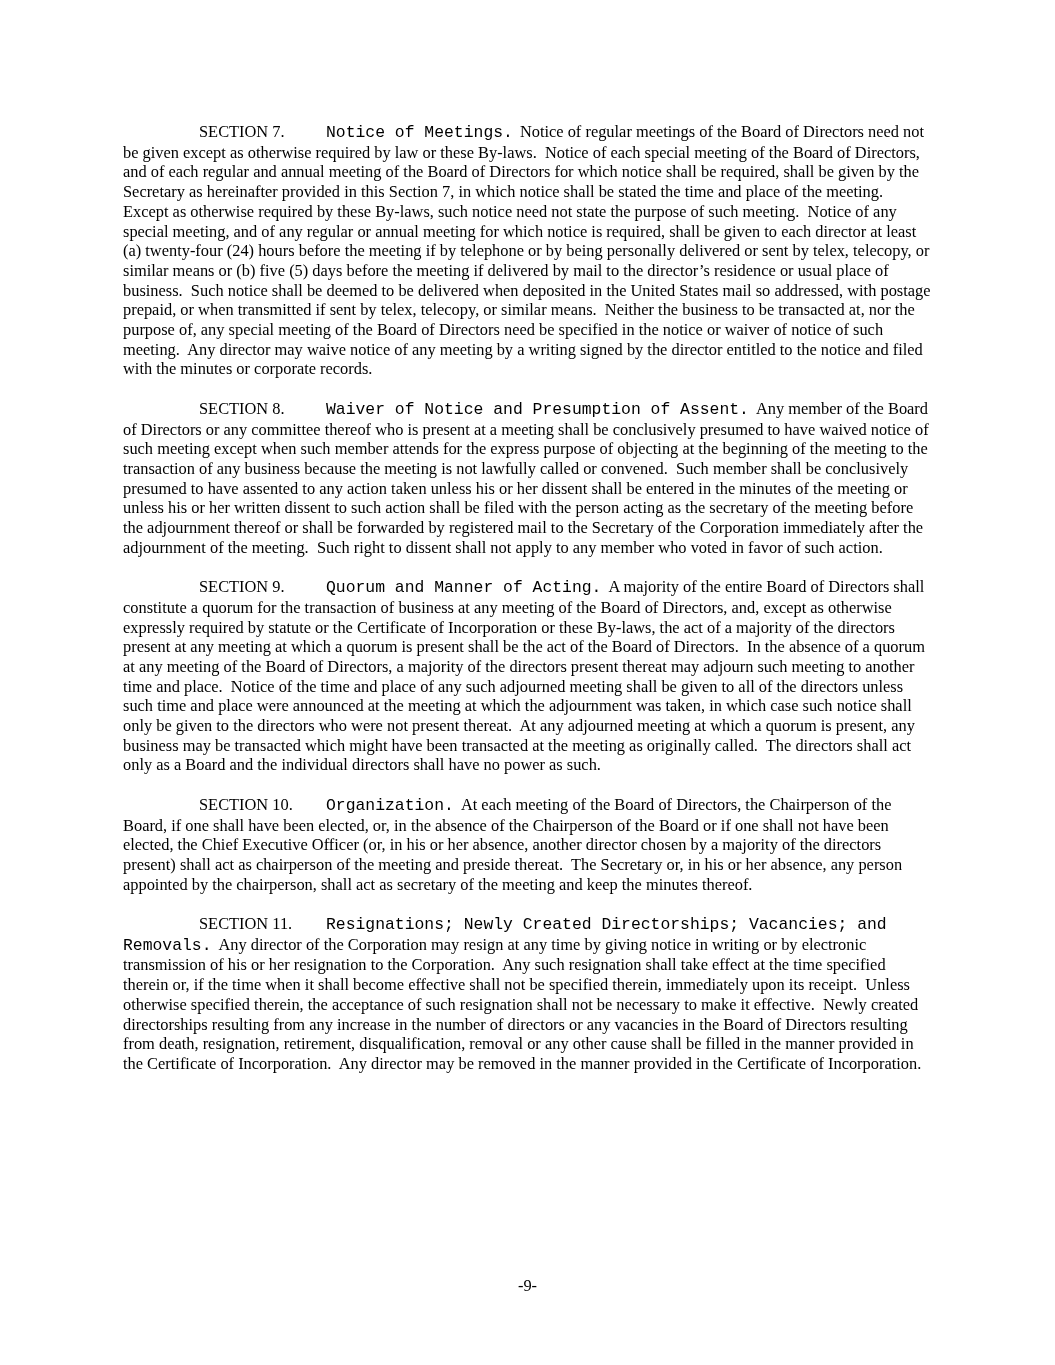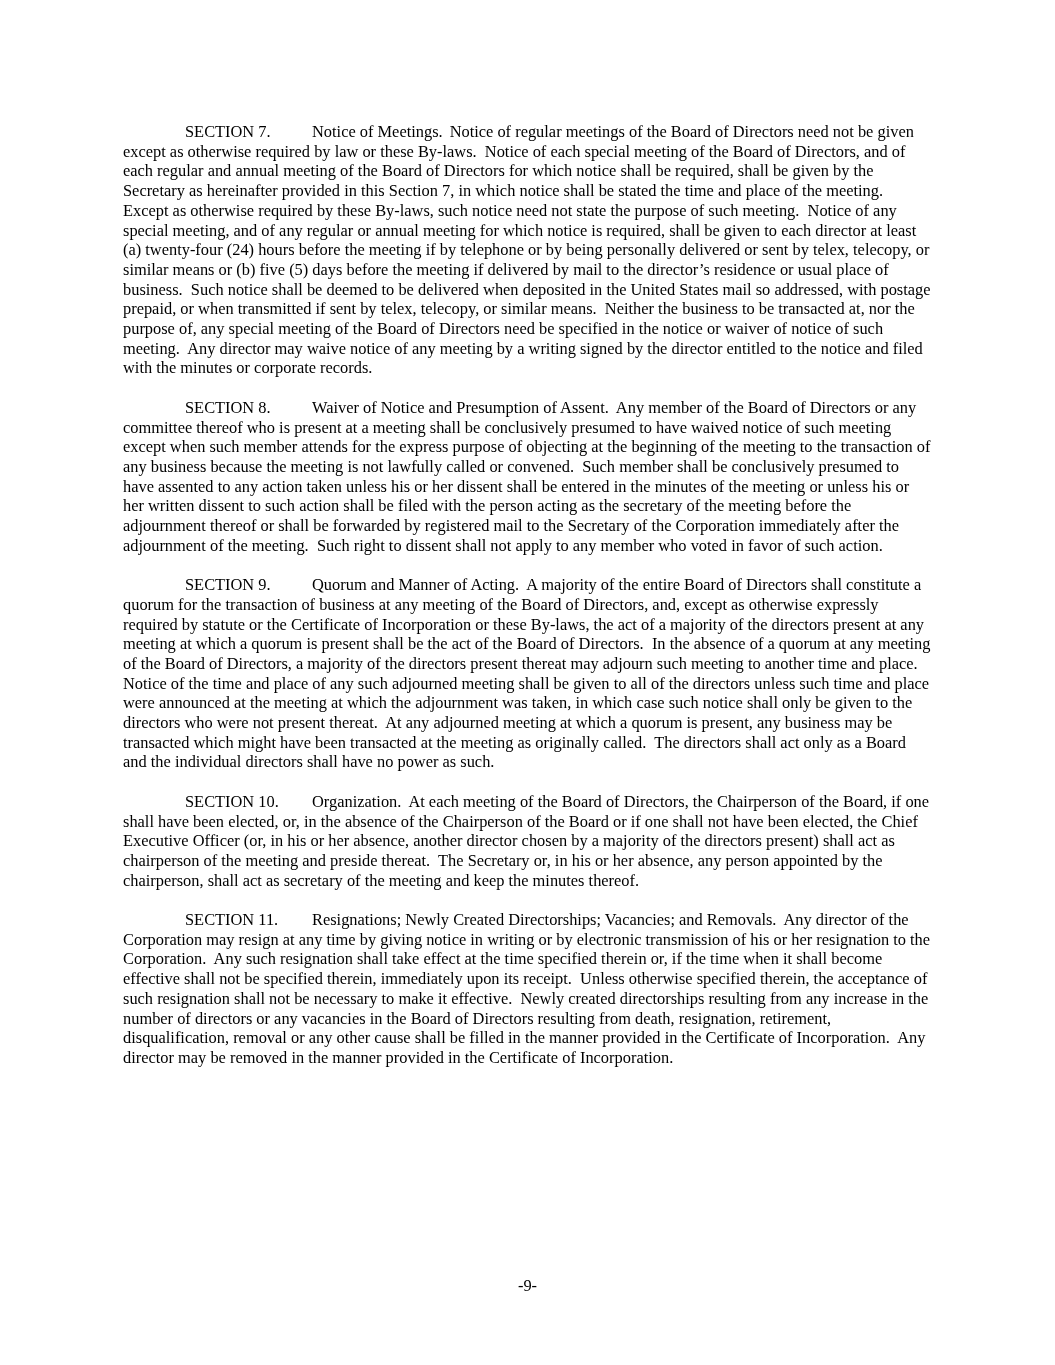--- a/index.html
+++ b/index.html
@@ -27,23 +27,25 @@
     font-size: 16.4px;
     line-height: 19.7px;
     text-align: left;
     text-indent: 62px;
     white-space: pre-wrap;
   }
   .sec-label {
     display: inline-block;
     width: 127px;
     text-indent: 0;
+    margin-left: 14px;
   }
   .sec-title {
     margin-right: 7px;
+    font-family: Liberation Mono, monospace;
   }
   .page-footer {
     position: absolute;
     left: 0;
     right: 0;
     top: 1276px;
     text-align: center;
     font-size: 16.4px;
     line-height: 19.7px;
   }

